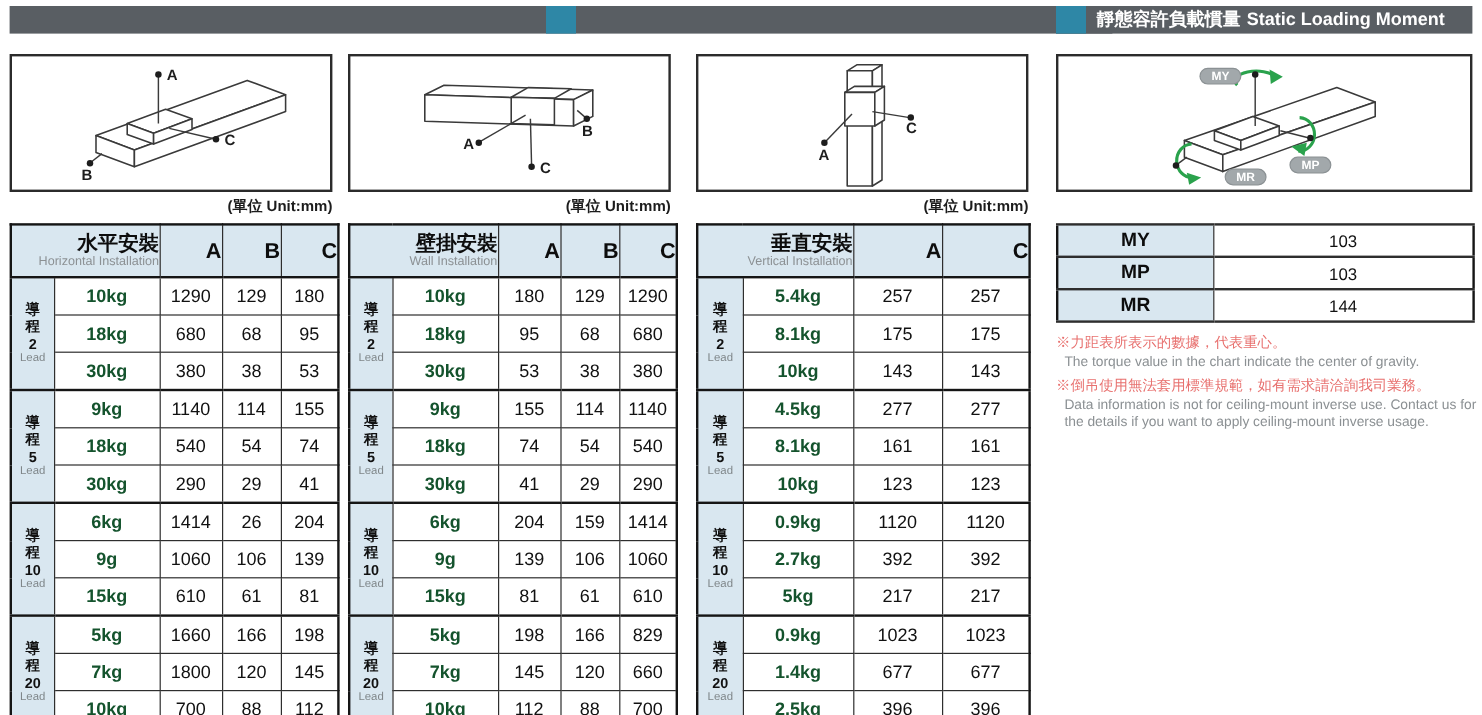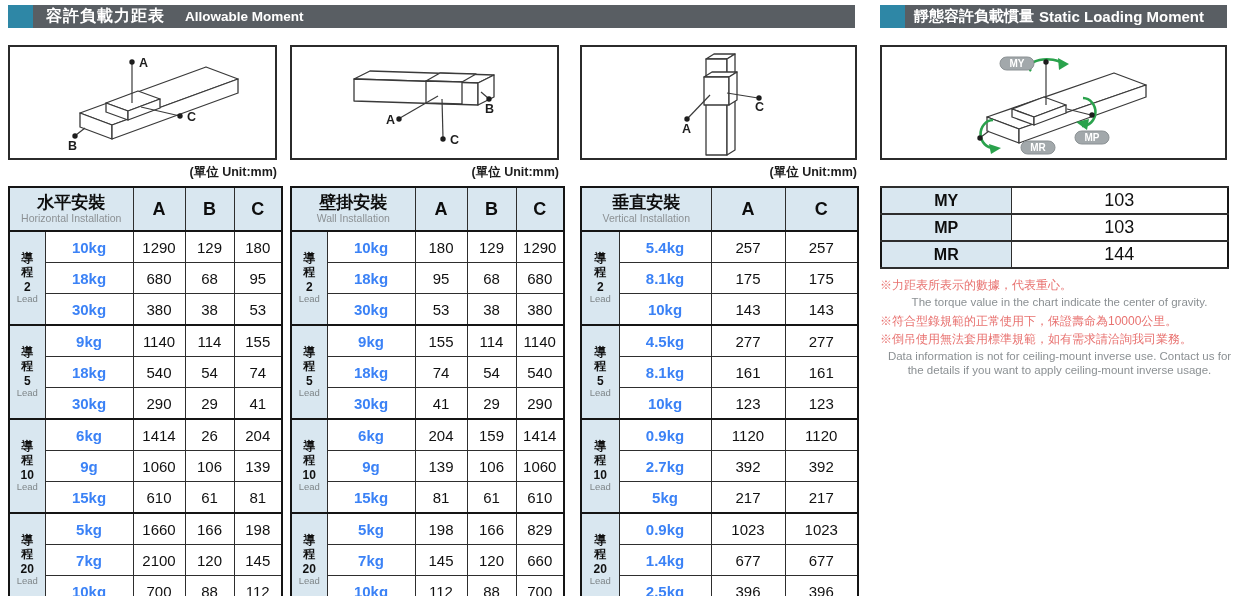--- a/index.html
+++ b/index.html
@@ -4,61 +4,61 @@
 <style>
   html,body{margin:0;padding:0;background:#fff;}
   .page{position:relative;width:1235px;height:596px;background:#fff;overflow:hidden;
         font-family:"Liberation Sans",sans-serif;color:#1c1c1c;}
 
   
   .bar{position:absolute;top:5px;height:23px;background:#595e63;display:flex;align-items:center;}
   .bar .sq{width:25px;height:23px;background:#2e87a6;flex:none;}
   .bar .zh{color:#fff;font-weight:bold;margin-left:13px;letter-spacing:1px;}
   .bar .en{color:#fff;font-weight:bold;margin-left:20px;}
-  #bar-left{left:8px;width:847px;}
+  #bar-left{left:8px;width:919px;flex-direction:column;}
   #bar-left .zh{font-size:16px;} #bar-left .en{font-size:13.5px;}
   #bar-right{left:880px;width:347px;}
   #bar-right .zh{font-size:15px;margin-left:9px;letter-spacing:0;} #bar-right .en{font-size:15px;margin-left:5px;}
 
   
   .dbox{position:absolute;top:45px;height:115px;background:#fff;border:2px solid #2b2b2b;box-sizing:border-box;}
   .dbox svg{display:block;width:100%;height:100%;}
 
   
   .unit{position:absolute;top:164px;font-size:12.5px;font-weight:bold;color:#1c1c1c;text-align:right;}
 
   
   table.dt{position:absolute;border-collapse:collapse;table-layout:fixed;background:#fff;
            border:2px solid #151515;border-bottom:3px solid #151515;}
   table.dt td{border:1px solid #2e2e2e;text-align:center;vertical-align:middle;padding:0;}
-  table.dt tr.hrow td{height:42px;background:#d9e7f0;border-bottom:2px solid #151515;}
+  table.dt tr.hrow td{height:42px;background:#d9e7f0;border-bottom:2px solid #151515;text-align:right;}
   .tz{font-size:17px;font-weight:bold;color:#0d0d0d;line-height:1.05;}
   .te{font-size:10.5px;color:#8c9194;margin-top:1px;}
   .thc{font-size:18px;font-weight:bold;color:#0d0d0d;}
   table.dt tr.r td{height:30px;}
   table.dt tr.gs td{border-top:2px solid #151515;}
   td.lead{background:#d9e7f0;}
   .lz{font-size:12px;font-weight:bold;width:1.05em;margin:0 auto;word-break:break-all;line-height:1.2;color:#111;}
   .ln{font-size:12px;font-weight:bold;color:#111;line-height:1.2;}
   .le{font-size:9.5px;color:#7f8689;line-height:1.15;}
-  td.w{font-size:15px;font-weight:bold;color:#3b82f6;margin-left:40px;}
+  td.w{font-size:15px;font-weight:bold;color:#14532d;margin-left:40px;}
   td.v{font-size:15px;color:#111;}
 
   
   table.st{position:absolute;left:880px;top:186px;width:347px;border-collapse:collapse;table-layout:fixed;
            border:2px solid #151515;}
   table.st td{border:1px solid #2e2e2e;border-top-width:2px;border-bottom-width:2px;height:25px;
               text-align:center;vertical-align:middle;padding:0;}
   table.st td.ml{background:#d9e7f0;font-size:16px;font-weight:bold;color:#0d0d0d;}
-  table.st td.mv{font-size:18px;color:#111;}
+  table.st td.mv{font-size:14px;color:#111;}
 
   
   .notes{position:absolute;left:880px;top:276px;width:352px;}
   .nz{color:#e8716f;font-size:12px;line-height:1.5;}
-  .ne{color:#8b9093;font-size:11.5px;line-height:1.22;margin:1px 0 3px 7px;text-align:center;}
+  .ne{color:#8b9093;font-size:11.5px;line-height:1.22;margin:1px 0 3px 7px;}
 
   svg text{font-family:"Liberation Sans",sans-serif;}
 </style>
 </head>
 <body>
 
 <div class="page">
 
   <div class="bar" id="bar-left">
     <div class="sq"></div>
@@ -289,21 +289,21 @@
             <div class="ln">20</div>
             <div class="le">Lead</div>
           </td>
       <td class="w">5kg</td>
       <td class="v">1660</td>
       <td class="v">166</td>
       <td class="v">198</td>
     </tr>
     <tr class="r">
       <td class="w">7kg</td>
-      <td class="v">2100</td>
+      <td class="v">1800</td>
       <td class="v">120</td>
       <td class="v">145</td>
     </tr>
     <tr class="r">
       <td class="w">10kg</td>
       <td class="v">700</td>
       <td class="v">88</td>
       <td class="v">112</td>
     </tr>
   </tbody>
@@ -541,21 +541,20 @@
     </tr>
   </tbody>
     </table>
 
   <div class="notes">
     <div class="note">
       <div class="nz">※力距表所表示的數據，代表重心。</div>
       <div class="ne">The torque value in the chart indicate the center of gravity.</div>
     </div>
     <div class="note">
-      <div class="nz">※符合型錄規範的正常使用下，保證壽命為10000公里。</div>
     </div>
     <div class="note">
       <div class="nz">※倒吊使用無法套用標準規範，如有需求請洽詢我司業務。</div>
       <div class="ne">Data information is not for ceiling-mount inverse use. Contact us for the details if you want to apply ceiling-mount inverse usage.</div>
     </div>
   </div>
 
 </div>
 
 </body></html>

